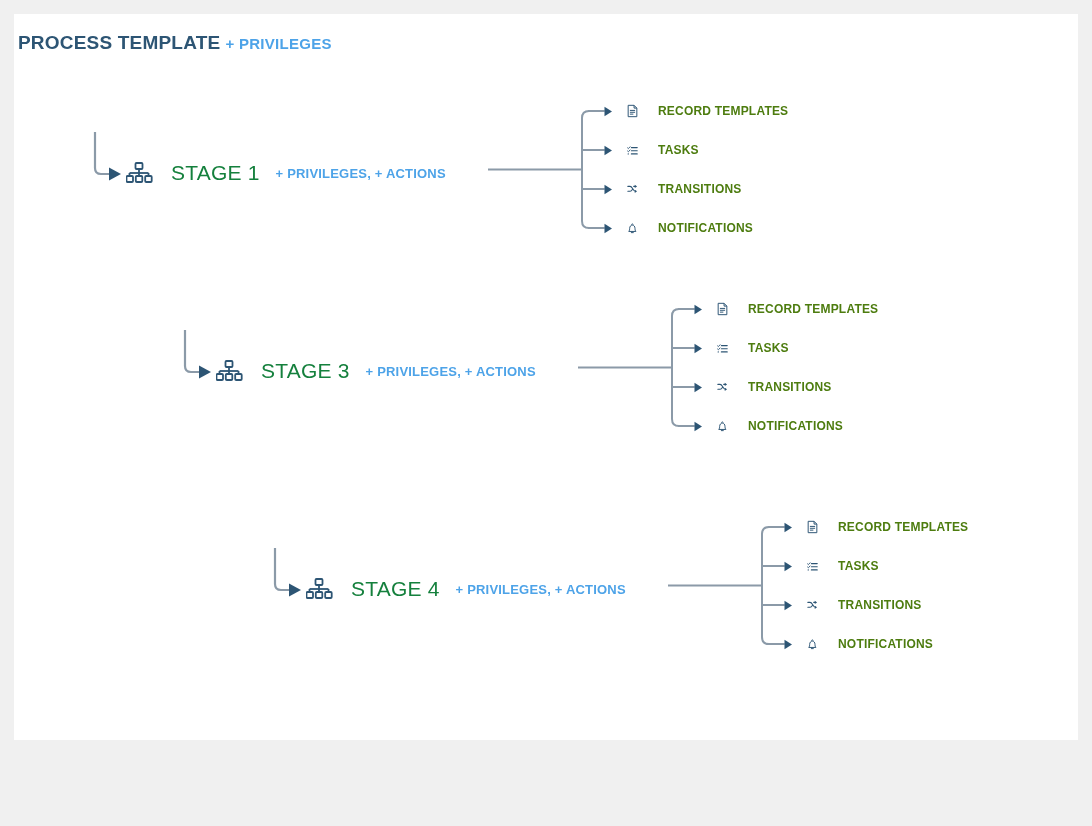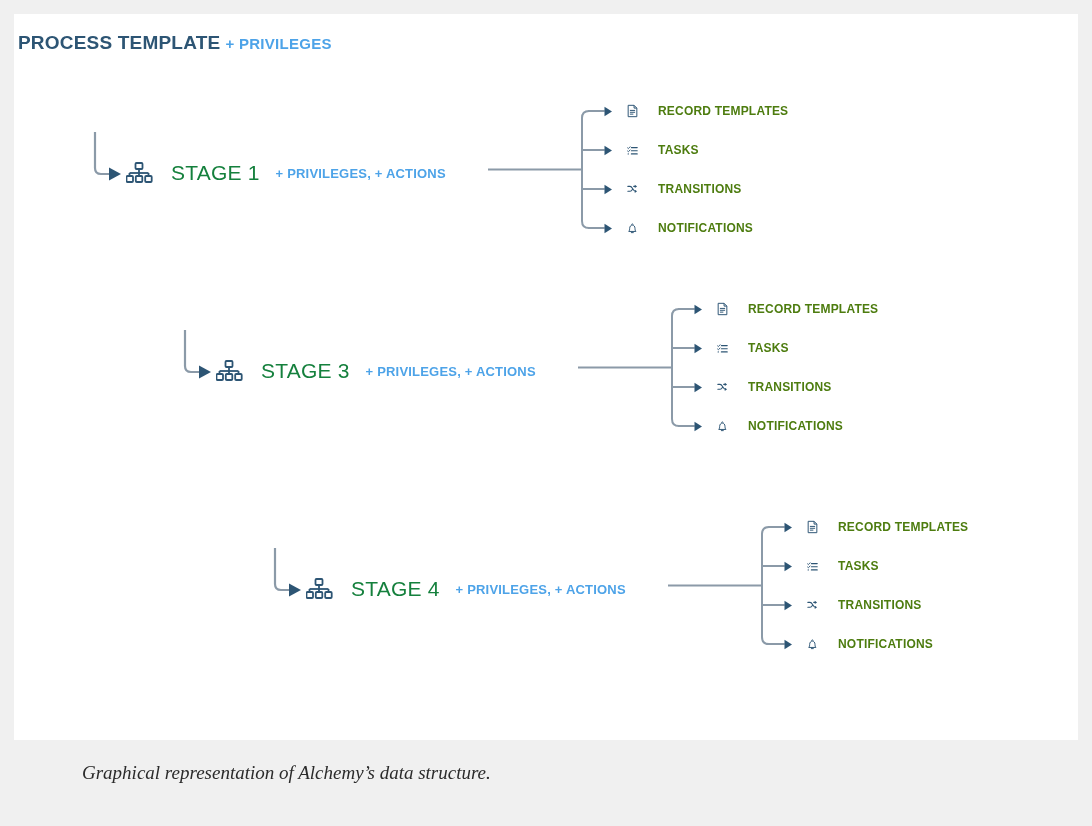--- a/index.html
+++ b/index.html
@@ -446,15 +446,14 @@
                 <path d="M8.1 2.1 A1.2 1.2 0 0 1 10.3 2.1" fill="none" stroke="#2d5574" stroke-width="1.7" stroke-linecap="round"></path>
                 <path d="M7.5 16.6 H10.9" fill="none" stroke="#2d5574" stroke-width="1.7" stroke-linecap="round"></path>
               </svg>
             </span>
             <span class="child-label">NOTIFICATIONS</span>
           </div>
         </div>
       </div>
     </div>
 
-  <div class="caption">Graphical representation of Alchemy’s data structure.</div>
 
 </div>
 
 </body></html>

